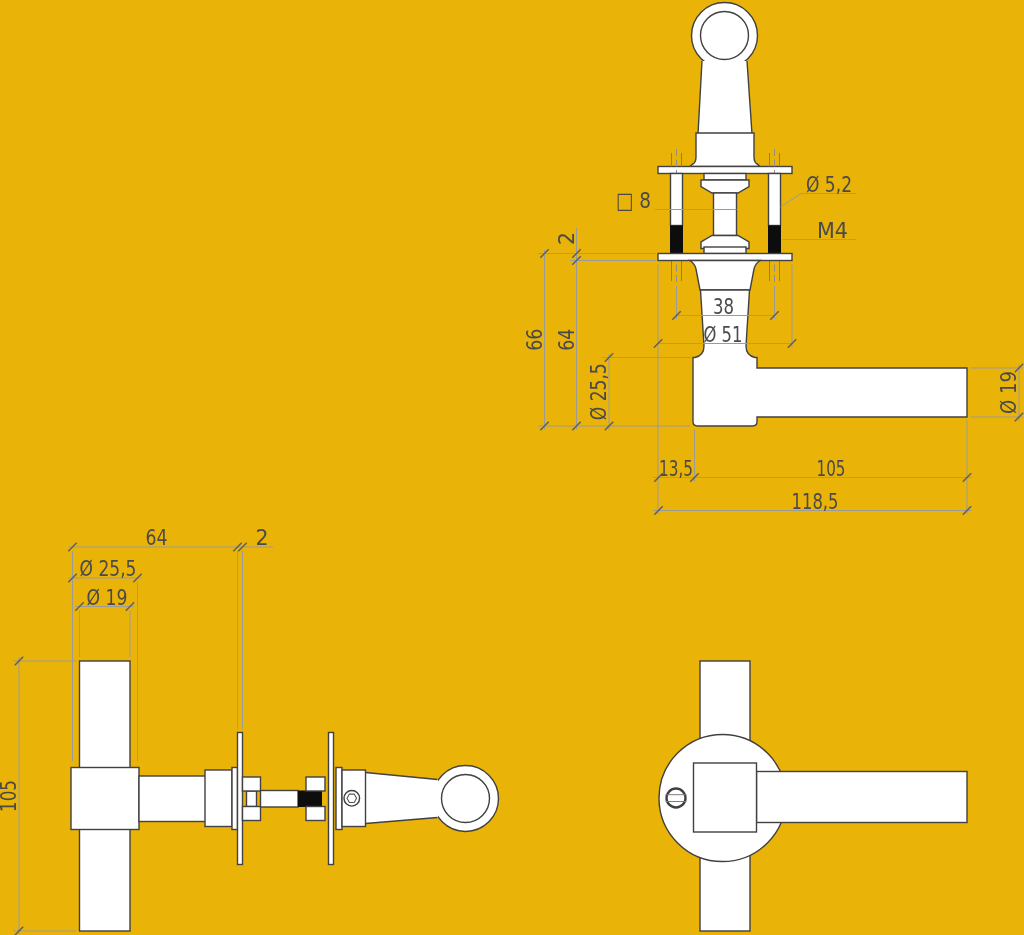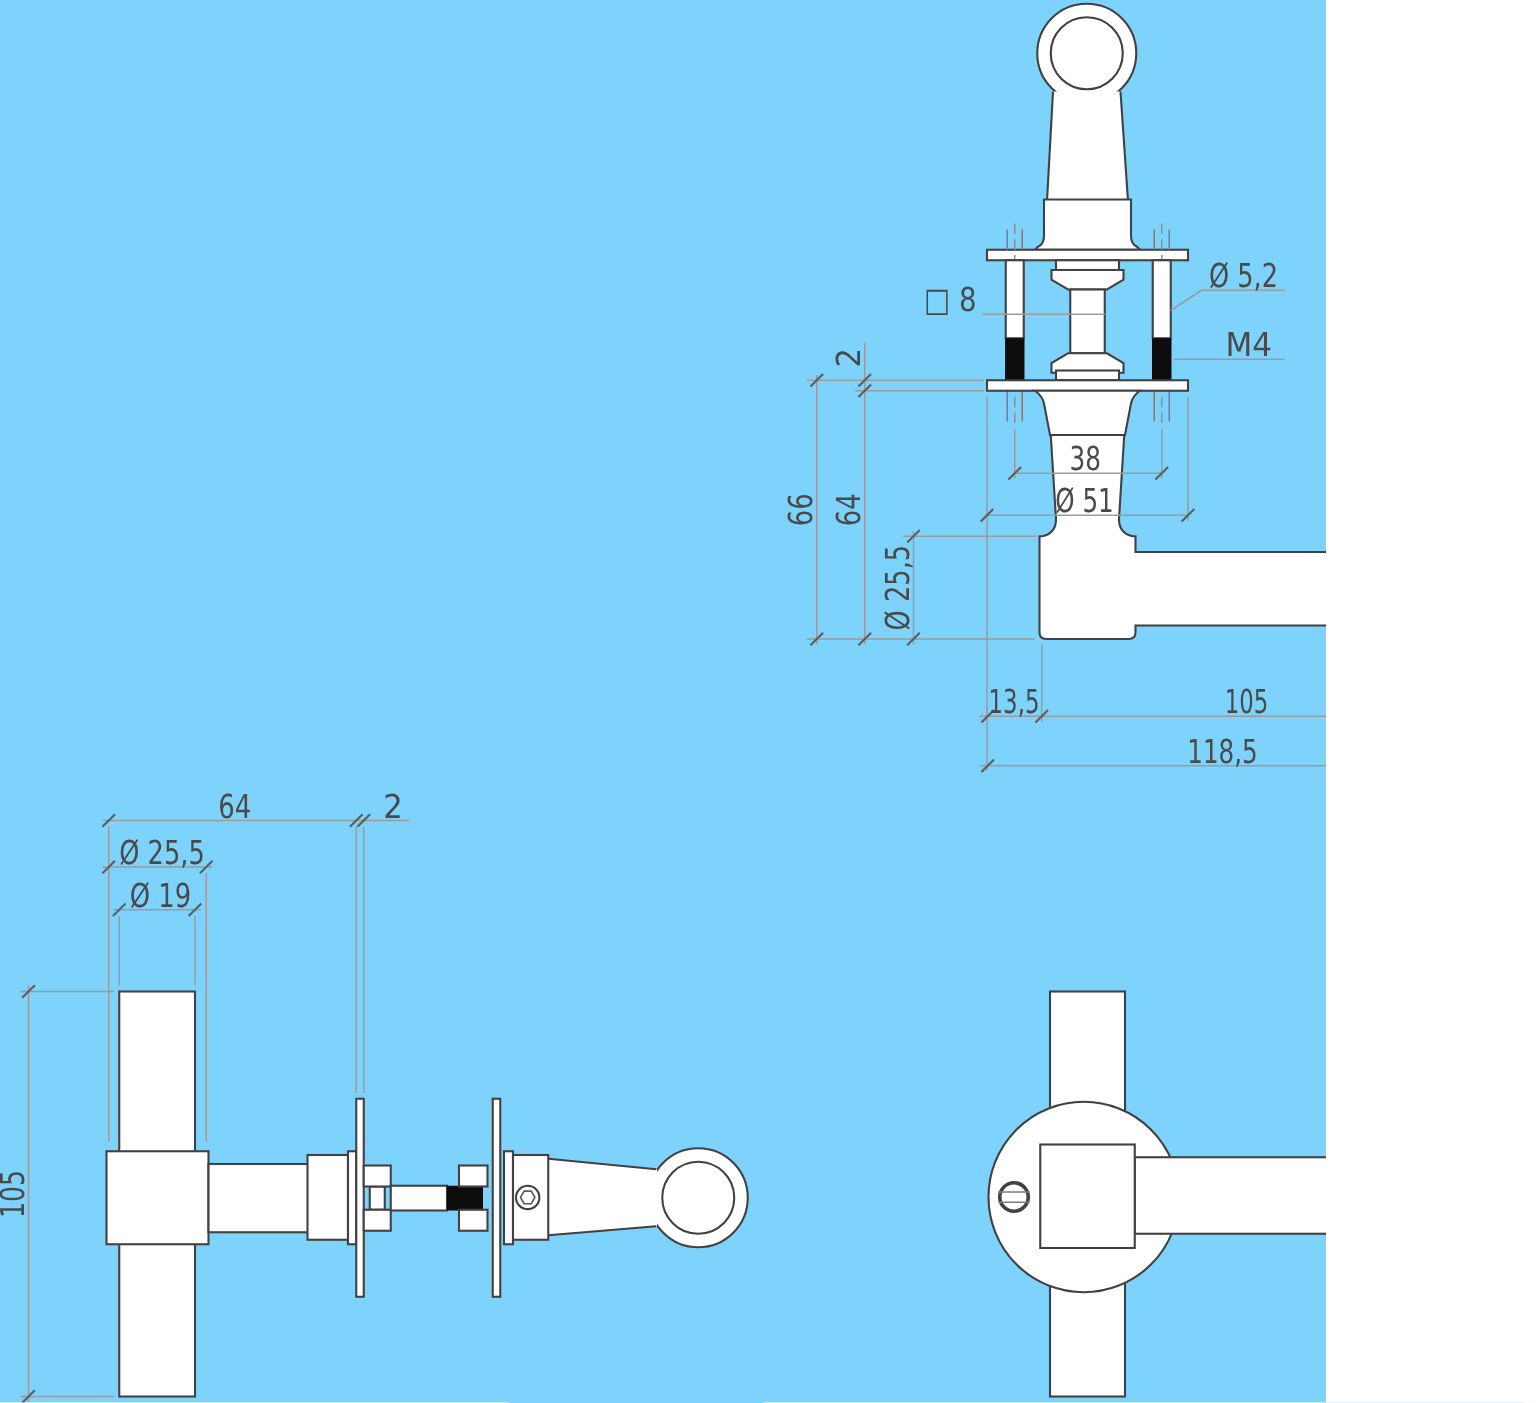--- a/index.html
+++ b/index.html
@@ -1,16 +1,16 @@
 <!DOCTYPE html>
 <html><head>
 <meta charset="utf-8">
 <style>
   html,body{margin:0;padding:0;background:#ffffff;}
-  .stage{position:relative;width:884px;height:935px;background:#7dd3fc;overflow:hidden;}
+  .stage{position:relative;width:1024px;height:935px;background:#eab308;overflow:hidden;}
   svg{display:block;}
   .ow{fill:#ffffff;stroke:#414141;stroke-width:1.4;}
   .ln{fill:none;stroke:#414141;stroke-width:1.4;}
   .blk{fill:#0d0d0d;stroke:none;}
   .d{fill:none;stroke:#9b9b9b;stroke-width:1;}
   .thin{fill:none;stroke:#7d7d7d;stroke-width:1;}
   .dash{fill:none;stroke:#8f8f8f;stroke-width:1;stroke-dasharray:7 3.5;}
   .tick{stroke:#5f5f5f;stroke-width:1.5;}
   .t{fill:#4a4a4a;font-family:"DejaVu Sans","Liberation Sans",sans-serif;font-size:22px;}
   .hexa{fill:none;stroke:#585858;stroke-width:1.1;}

